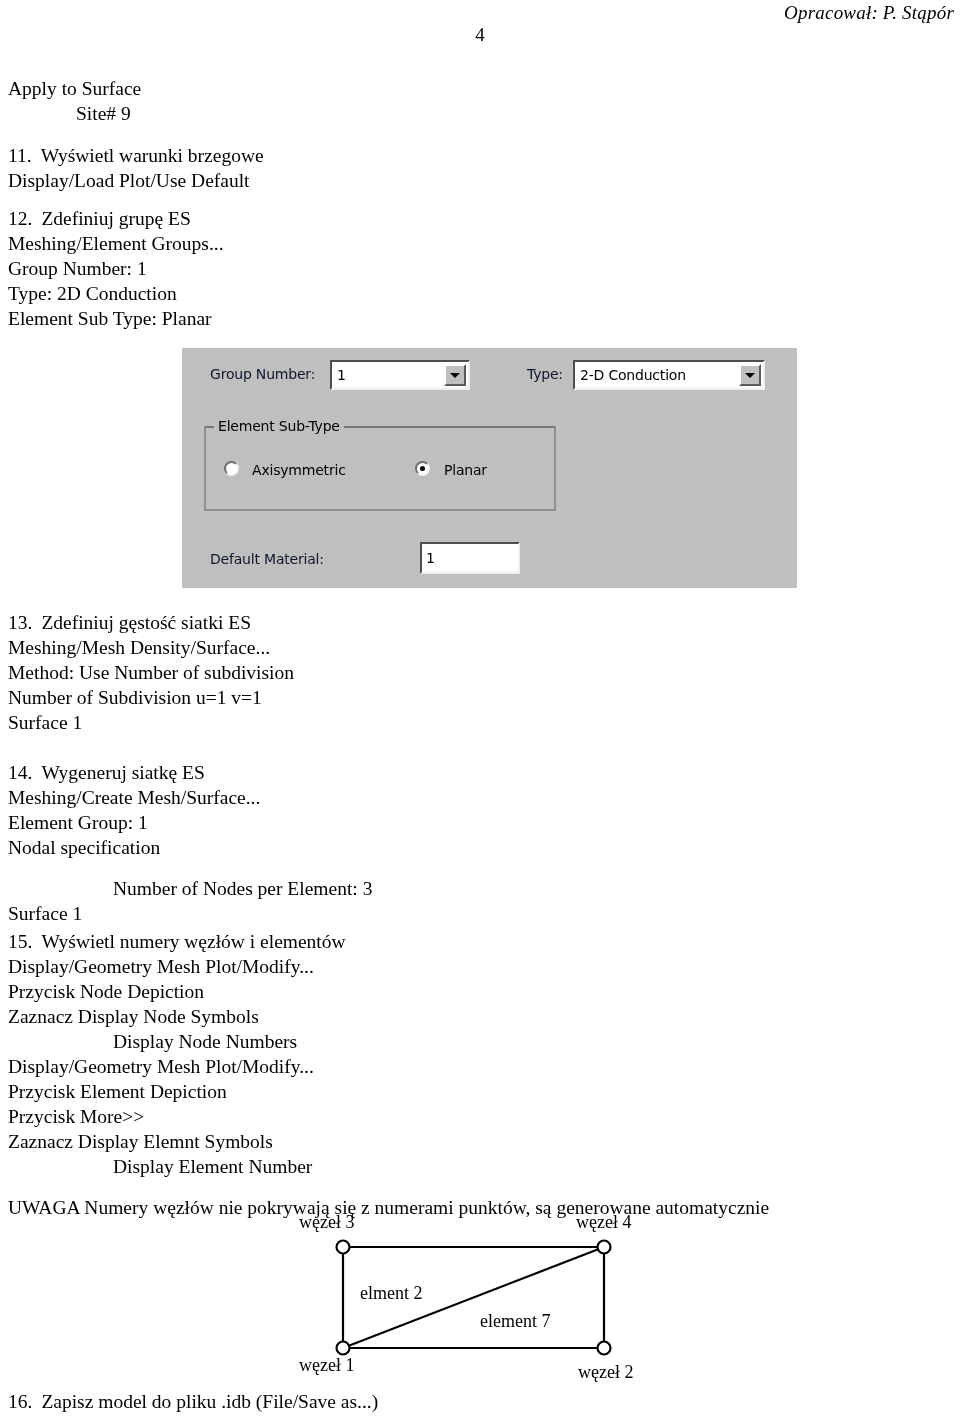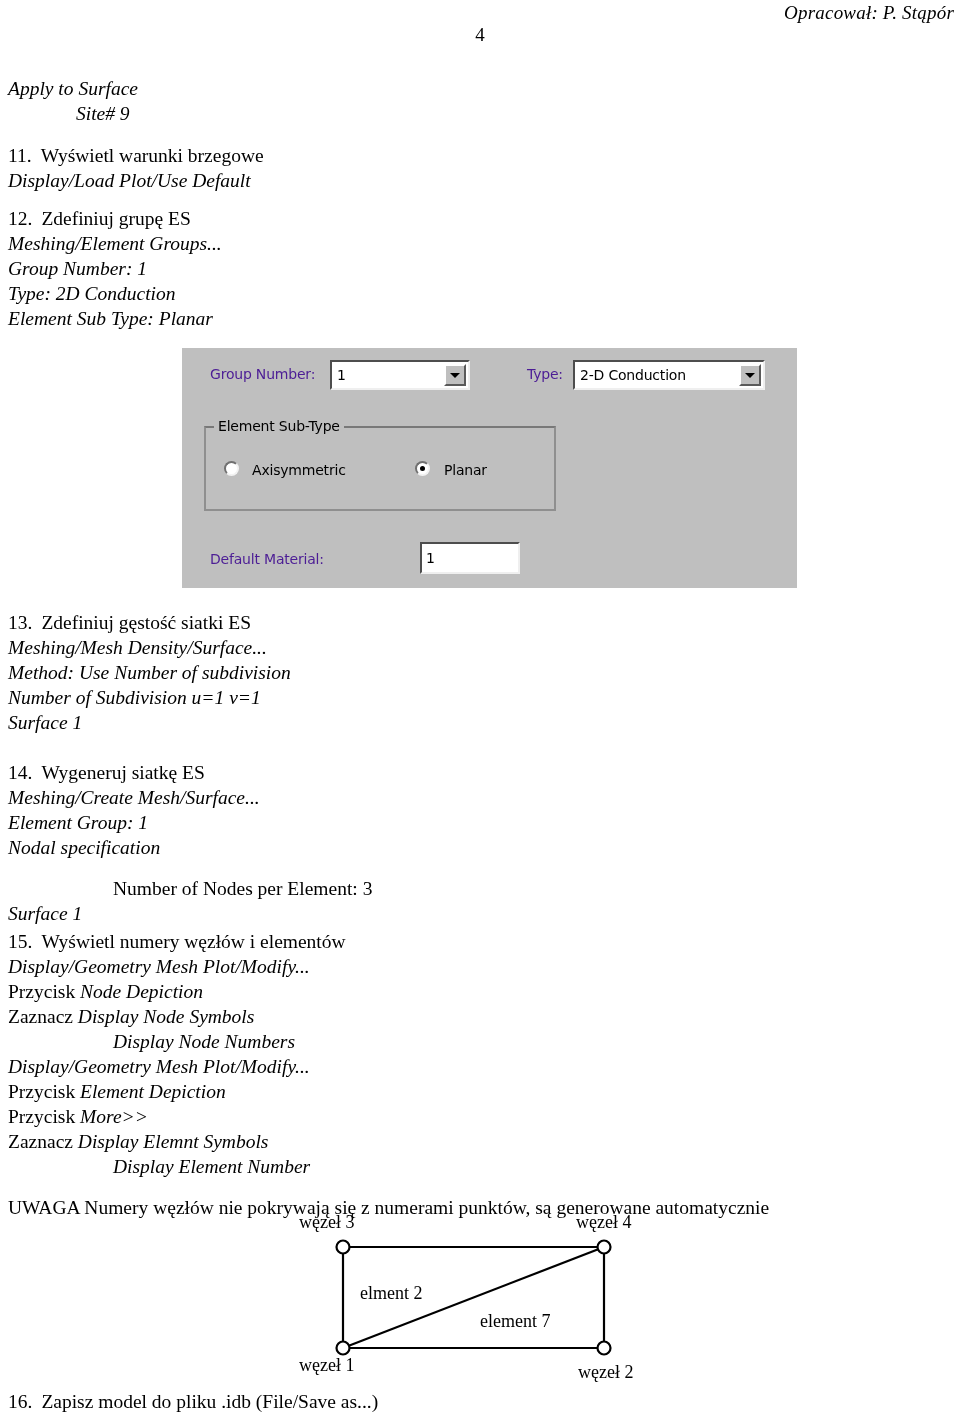--- a/index.html
+++ b/index.html
@@ -41,21 +41,21 @@
     font-size: 19px;
   }
 
   
   .block {
     position: absolute;
     left: 8px;
     font-size: 19.5px;
     line-height: 25px;
   }
-  .ital { font-style: italic; }
+  .ital { }
   .rom  { font-style: normal; margin-top: 16px; }
   .indent1 { padding-left: 68px; }
   .indent2 { padding-left: 105px; }
 
   .numline {
     white-space: nowrap;
   }
   .numline .num {
     font-style: normal;
   }
@@ -73,21 +73,21 @@
     height: 240px;
     background: #bfbfbf;
     font-family: "DejaVu Sans", "Liberation Sans", sans-serif;
     font-size: 14px;
     color: #000000;
     overflow: hidden;
   }
   .dlg-label {
     position: absolute;
     white-space: nowrap;
-    color: #4c1d95;
+    color: #0f172a;
     letter-spacing: -0.2px;
   }
   .combo {
     position: absolute;
     background: #ffffff;
     border-top: 2px solid #4d4d4d;
     border-left: 2px solid #4d4d4d;
     border-right: 2px solid #efefef;
     border-bottom: 2px solid #efefef;
     box-sizing: border-box;

